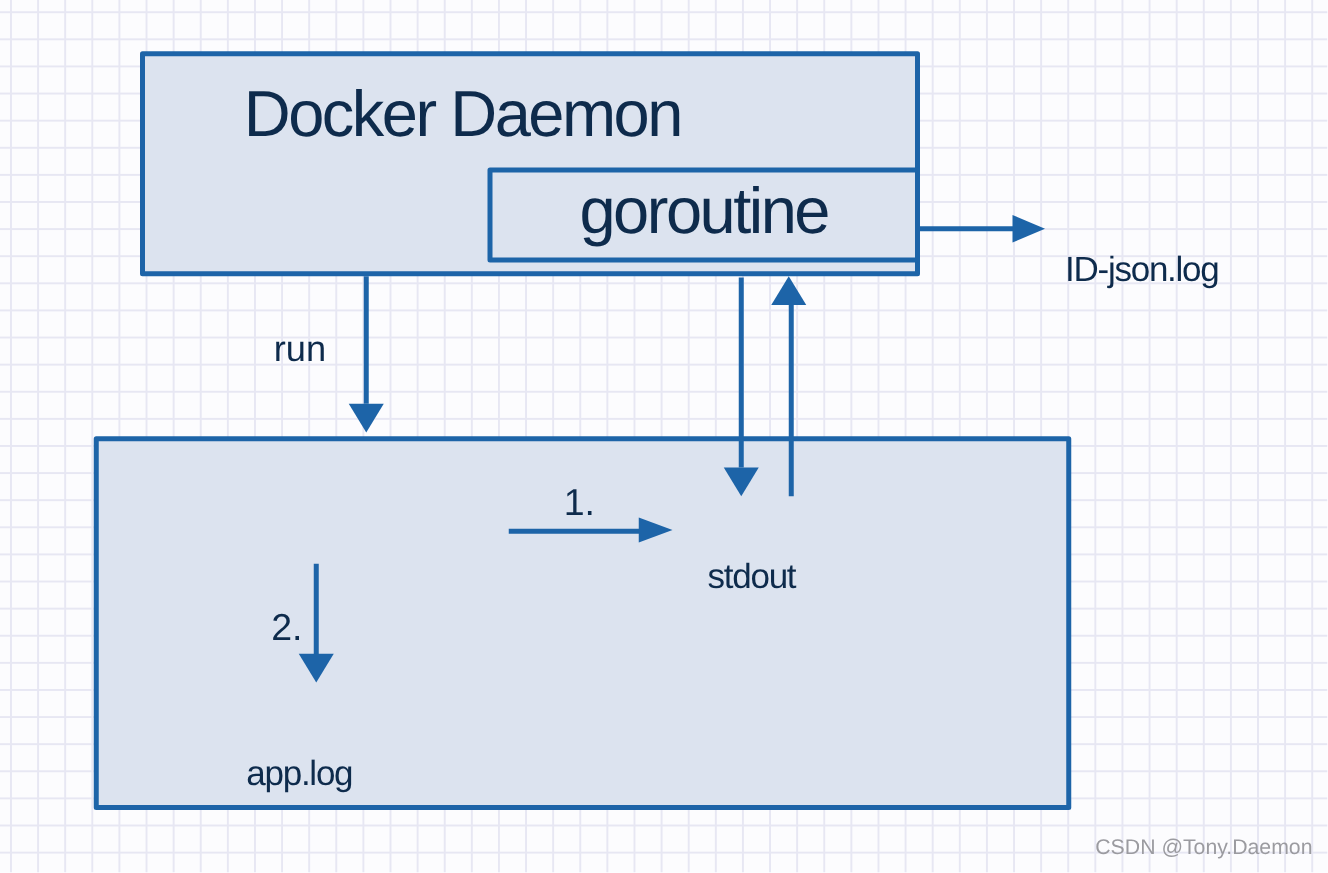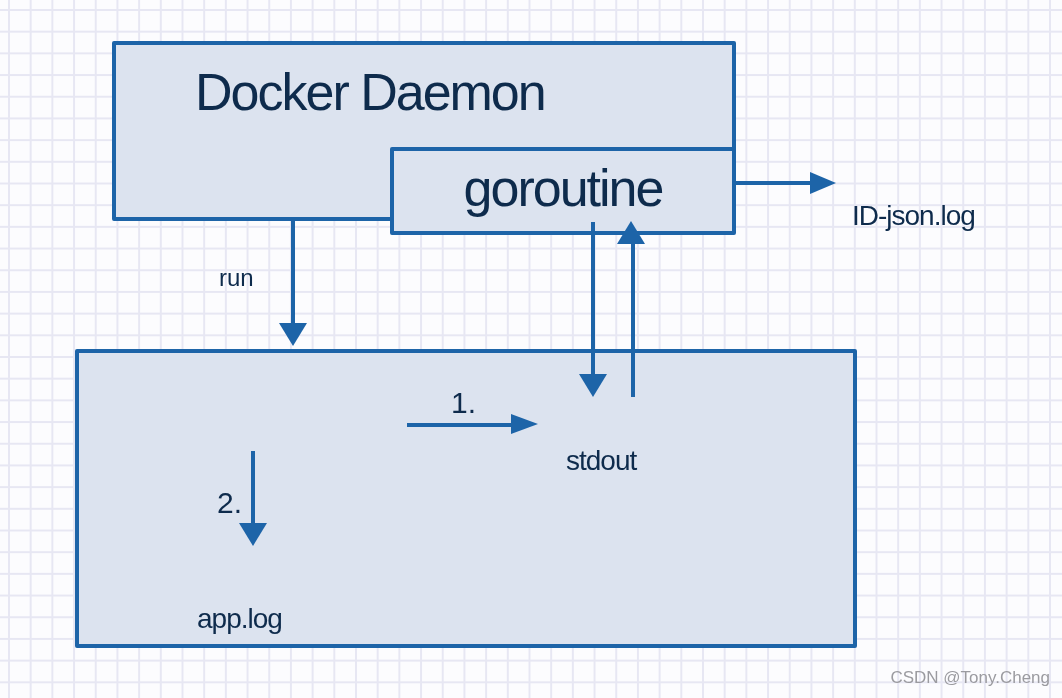--- a/index.html
+++ b/index.html
@@ -24,27 +24,27 @@
     background-position:8px 9px;
     overflow:hidden;
   }
   .node{
     position:absolute;
     background:var(--fill);
     border:4px solid var(--stroke);
     border-radius:2px;
   }
   .daemon-box{left:112px;top:41px;width:624px;height:180px;}
-  .goroutine-box{left:390px;top:147px;width:346px;height:88px;display:flex;align-items:center;justify-content:center;}
+  .goroutine-box{left:390px;top:134px;width:346px;height:76px;display:flex;align-items:center;justify-content:center;}
   .container-box{left:75px;top:349px;width:782px;height:299px;}
 
   .lbl{position:absolute;color:var(--text);line-height:1;white-space:nowrap;}
   .big{font-size:52px;letter-spacing:-2px;}
   .med{font-size:28px;letter-spacing:-1px;margin-top:40px;}
-  .sm{font-size:24px;}
+  .sm{font-size:29px;}
 
   .daemon-label{left:195px;top:66px;}
   .goroutine-label{position:static;margin-top:-6px;}
   .app-label{left:133px;top:385px;}
   .stdout-label{left:566px;top:407px;}
   .applog-label{left:197px;top:565px;}
   .container-label{left:446px;top:568px;}
   .idjson-label{left:852px;top:162px;}
   .run-label{left:219px;top:266px;}
   .step1-label{left:451px;top:388px;font-size:30px;}
@@ -112,15 +112,15 @@
 
   <div class="vline stdgo-line"></div>
   <div class="arr arr-up stdgo-head"></div>
 
   <div class="hline step1-line"></div>
   <div class="arr arr-right step1-head"></div>
 
   <div class="vline step2-line"></div>
   <div class="arr arr-down step2-head"></div>
 
-  <span class="watermark">CSDN @Tony.Cheng</span>
+  <span class="watermark">CSDN @Tony.Daemon</span>
 
 </div>
 
 </body></html>

